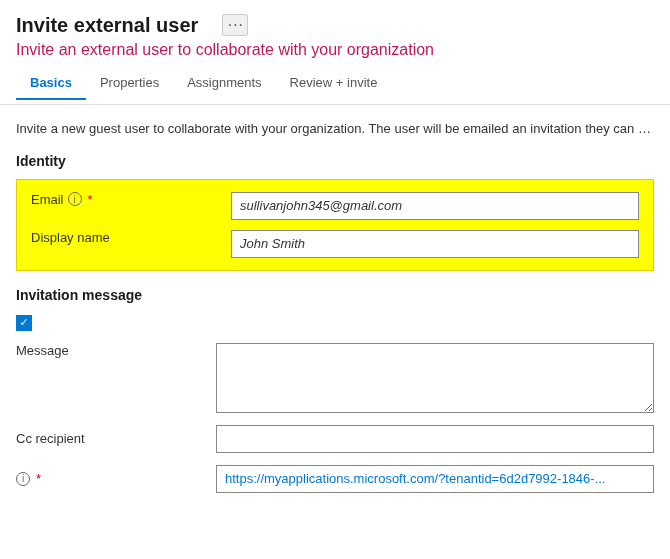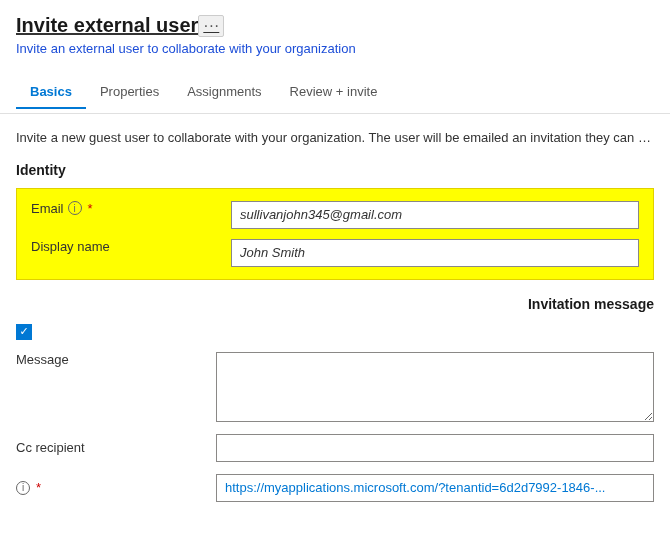--- a/index.html
+++ b/index.html
@@ -14,47 +14,46 @@
     }
 
     .header-bar {
       background: #fff;
       padding: 14px 16px 4px 16px;
       border-bottom: 1px solid #e0e0e0;
     }
 
     .title-row {
       display: flex;
-      align-items: flex-end;
-      gap: 0;
+      align-items: flex-start;
+      gap: 24px;
       margin-bottom: 4px;
-      text-decoration: underline;
     }
 
     .page-title {
       font-size: 20px;
       font-weight: 700;
       color: #1a1a1a;
     }
 
     .ellipsis-btn {
       font-size: 16px;
       color: #555;
       cursor: pointer;
       padding: 2px 4px;
       border: 1px solid #ccc;
       background: #f0f0f0;
       border-radius: 2px;
       line-height: 1;
     }
 
     .subtitle {
-      font-size: 13px;
-      color: #1d4ed8;
-      margin-bottom: 20px;
+      font-size: 16px;
+      color: #be185d;
+      margin-bottom: 8px;
     }
 
     .tabs {
       display: flex;
       gap: 0;
       border-bottom: none;
       margin-top: 4px;
     }
 
     .tab {
@@ -150,21 +149,20 @@
       background: #fff;
       outline: none;
       font-style: italic;
     }
 
     .section-title-invitation {
       font-size: 14px;
       font-weight: 700;
       color: #1a1a1a;
       margin-bottom: 12px;
-      text-align: right;
     }
 
     .form-row-outer {
       display: flex;
       align-items: center;
       margin-bottom: 12px;
     }
 
     .form-label-outer {
       width: 200px;

